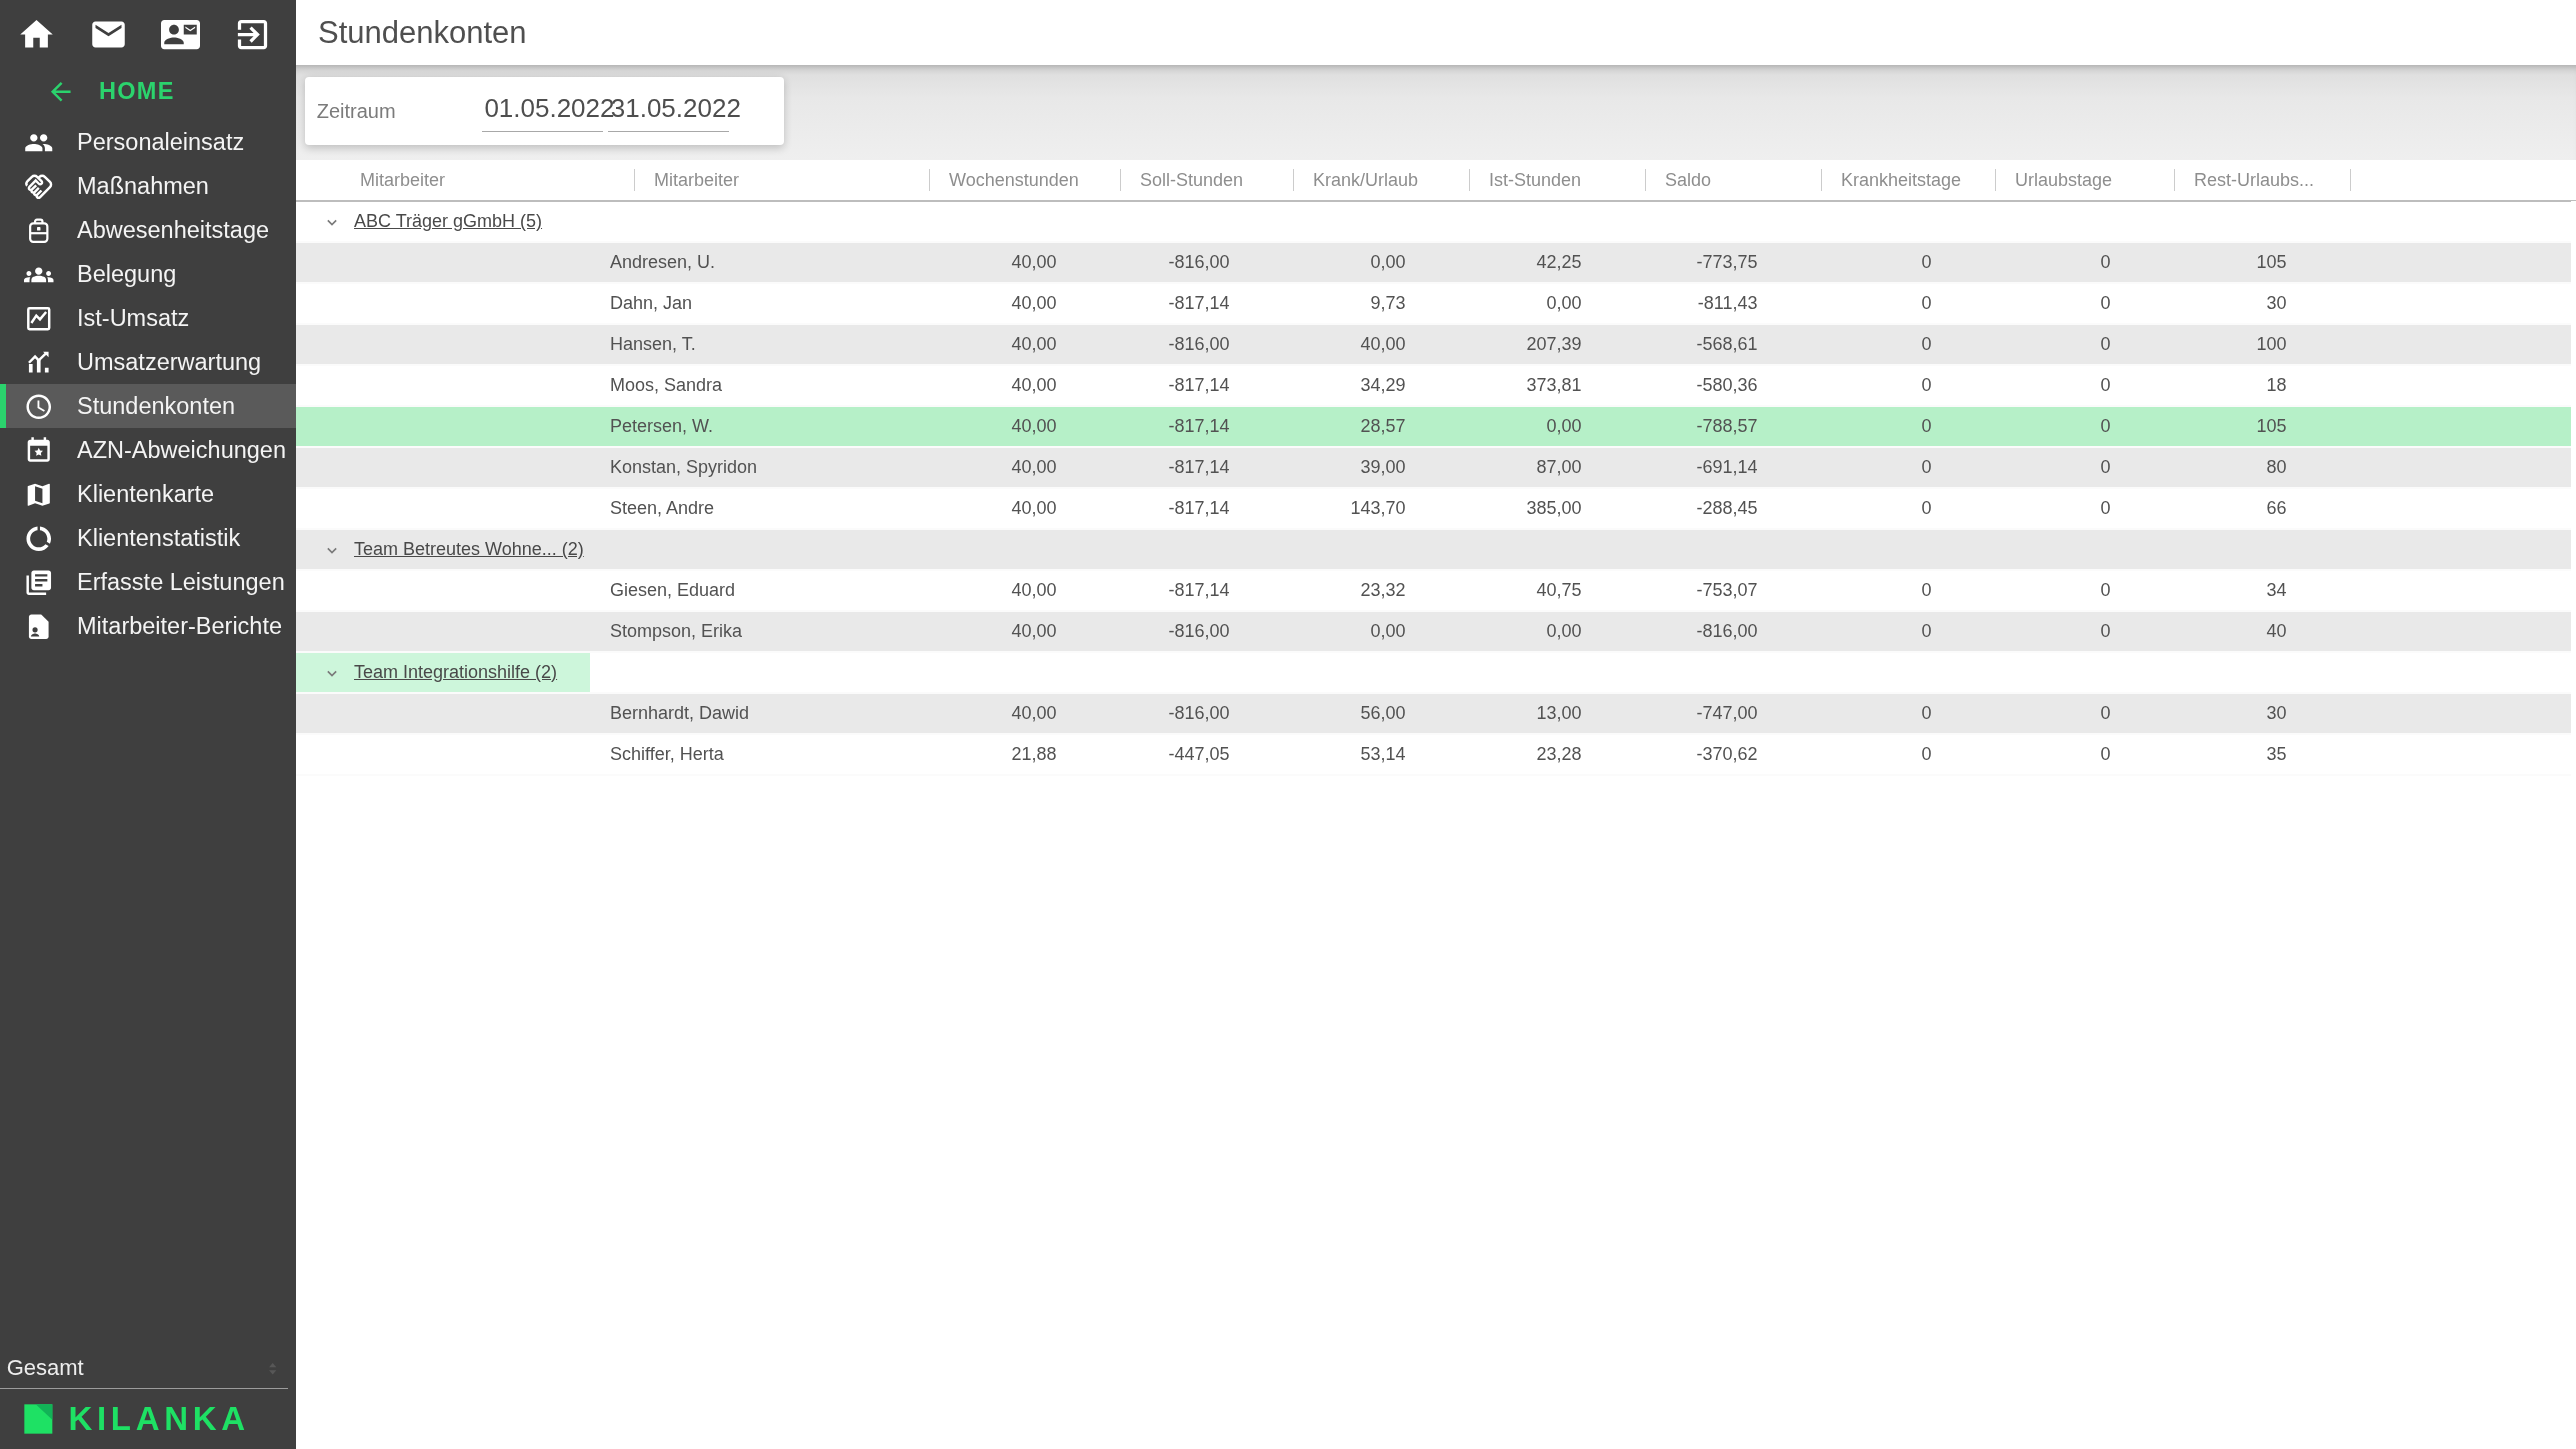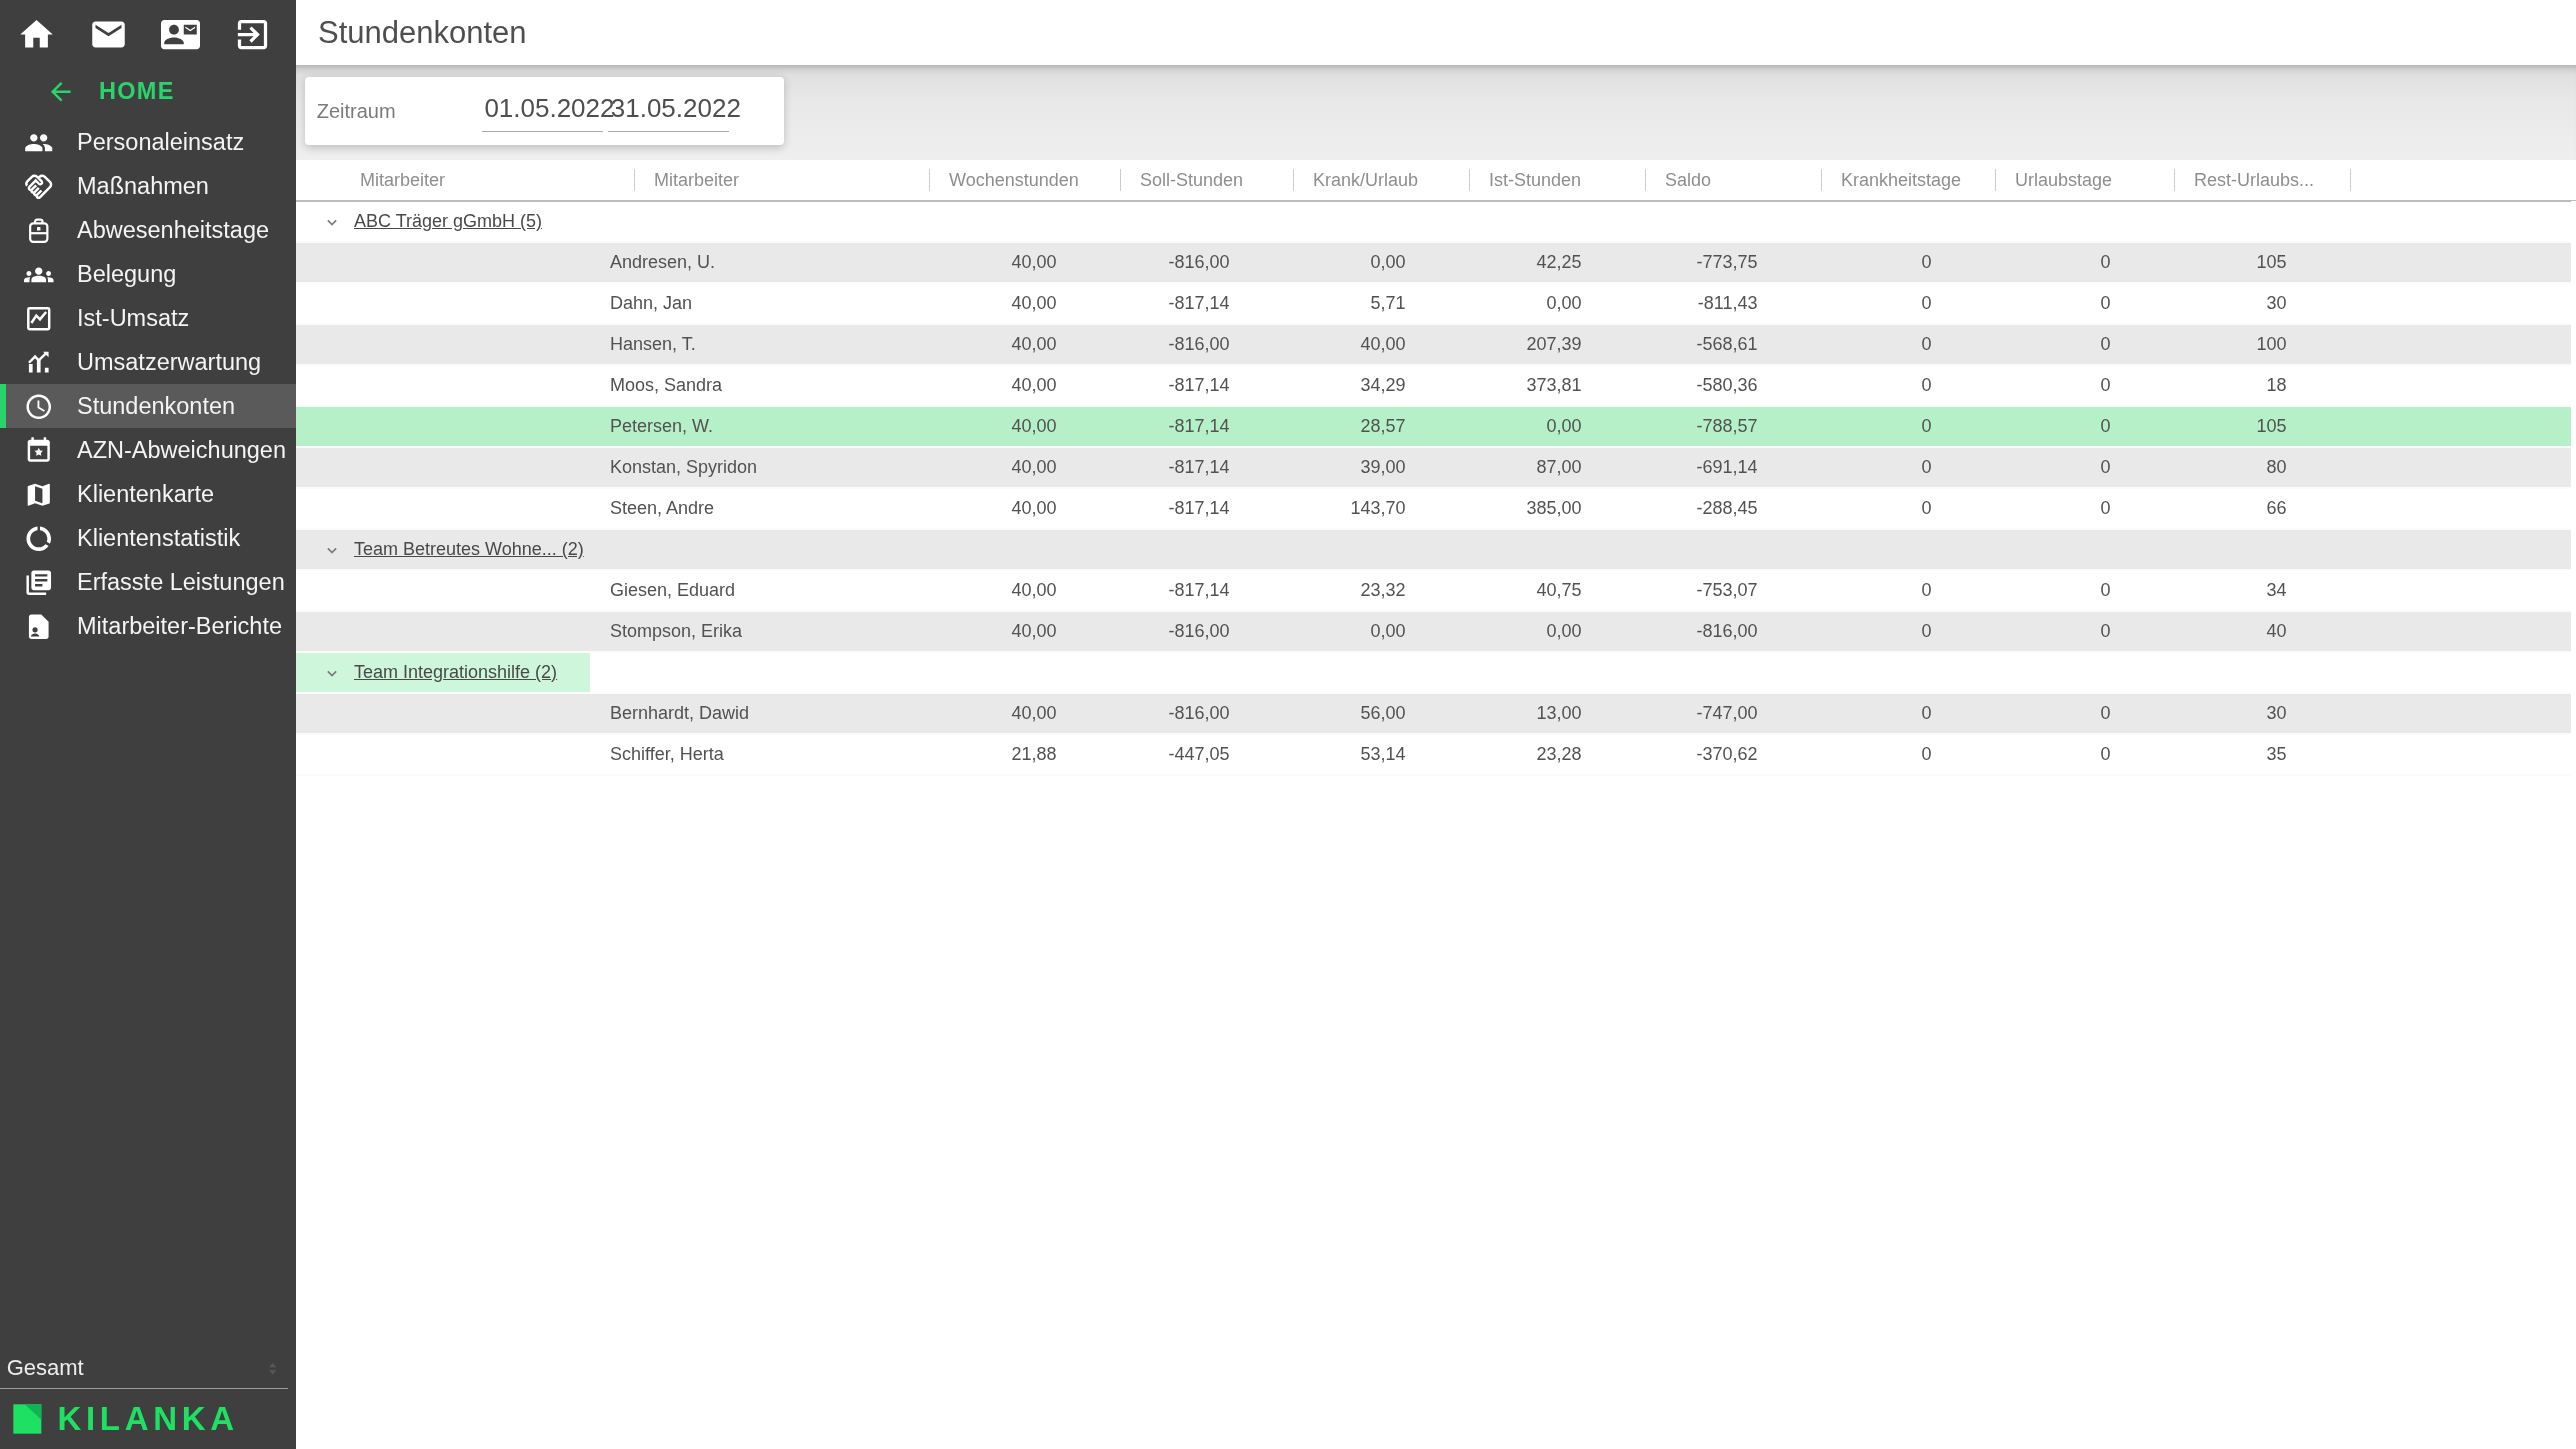--- a/index.html
+++ b/index.html
@@ -16,21 +16,21 @@
   .nav-item { height:44px; display:flex; align-items:center; gap:23.5px; padding-left:24px;
               color:#f4f4f4; font-size:23.5px; cursor:pointer; }
   .nav-item .icon svg { width:29.5px; height:29.5px; display:block; }
   .nav-item.home { color:var(--accent-green,#2bd36d); font-weight:bold; letter-spacing:1.3px; margin-bottom:6.7px;margin-left:22px; }
   .nav-item.active { background:#5a5a5a; border-left:6px solid var(--accent-green,#2bd36d); padding-left:18px; }
   .side-footer { position:absolute; left:0; right:0; bottom:0; }
   .gesamt-row { height:39px; display:flex; align-items:center; justify-content:space-between;
                 padding:0 14.8px 0 6.7px; color:#ededed; font-size:22px; }
   .sort-icon svg { width:17.4px; height:17.4px; display:block; opacity:.55; }
   .side-sep { height:1.3px; background:#9c9c9c; margin-right:8px; }
-  .brand { height:60px; display:flex; align-items:center; gap:13.4px; padding-left:12px; }
+  .brand { height:60px; display:flex; align-items:center; gap:13.4px; padding-left:23px; }
   .brand svg { width:32px; height:34px; display:block; }
   .brand-text { font-size:33px; font-weight:bold; letter-spacing:4.7px; color:var(--logo-green,#1ee164); }
 
   
   .main { flex:1; position:relative; background:#fff; }
   .page-header { height:65px; display:flex; align-items:center; padding-left:22px; background:#fff; }
   .page-header h1 { font-size:31px; font-weight:300; color:#4f4f4f; }
   .filter-band { height:95px; position:relative;
                  background:linear-gradient(180deg,#dcdcdc 0%, #e8e8e8 35%, #efefef 100%);
                  box-shadow:inset 0 8px 8px -6.7px rgba(0,0,0,.28); }
@@ -296,21 +296,21 @@
             <div class="cell-num">0</div>
             <div class="cell-num">0</div>
             <div class="cell-num">105</div>
             <div class="cell-empty"></div>
           </div>
           <div class="row data-row grid-cols white">
             <div class="cell-empty"></div>
             <div class="cell-name">Dahn, Jan</div>
             <div class="cell-num">40,00</div>
             <div class="cell-num">-817,14</div>
-            <div class="cell-num">5,71</div>
+            <div class="cell-num">9,73</div>
             <div class="cell-num">0,00</div>
             <div class="cell-num">-811,43</div>
             <div class="cell-num">0</div>
             <div class="cell-num">0</div>
             <div class="cell-num">30</div>
             <div class="cell-empty"></div>
           </div>
           <div class="row data-row grid-cols gray">
             <div class="cell-empty"></div>
             <div class="cell-name">Hansen, T.</div>

